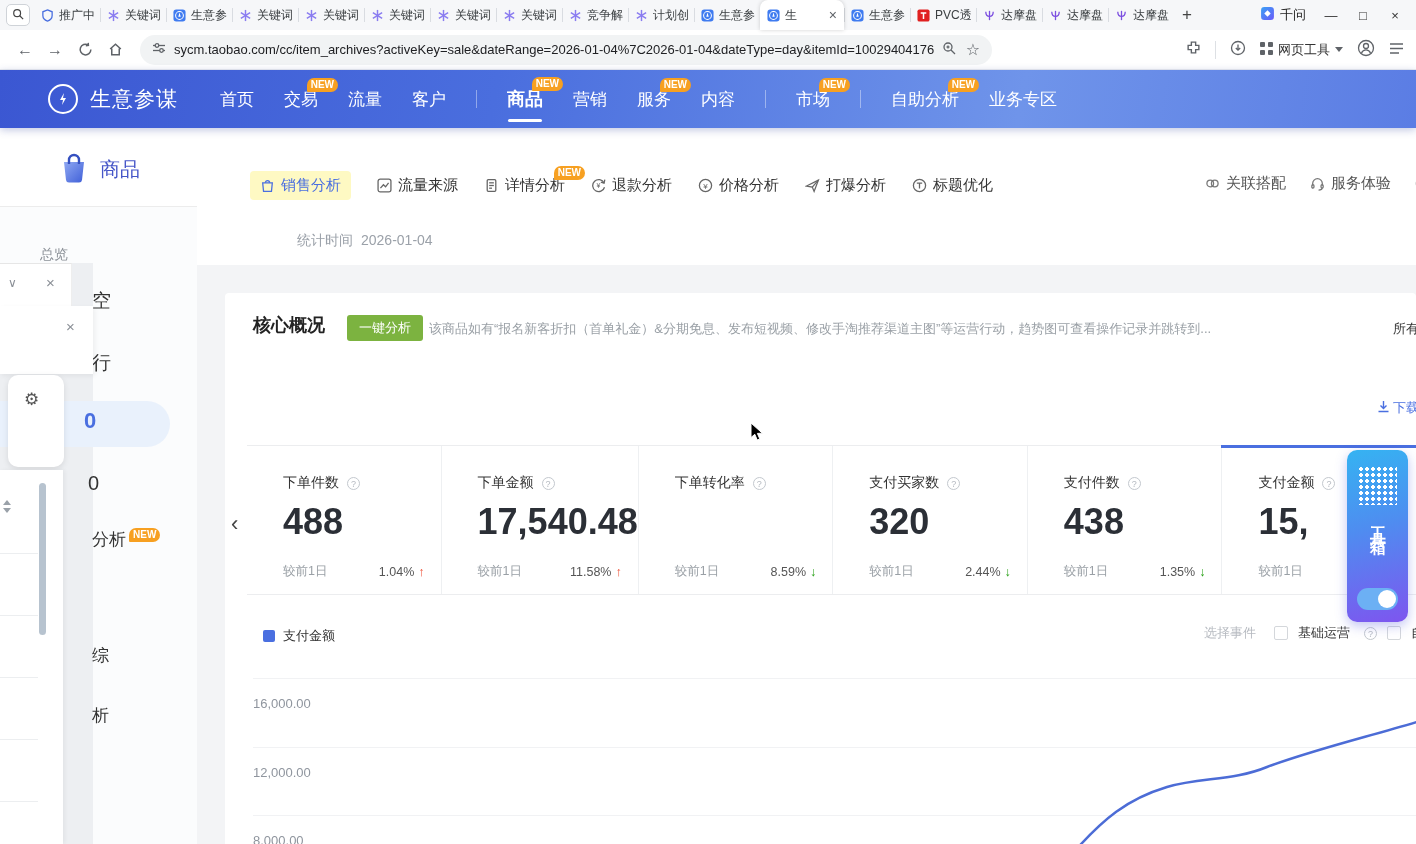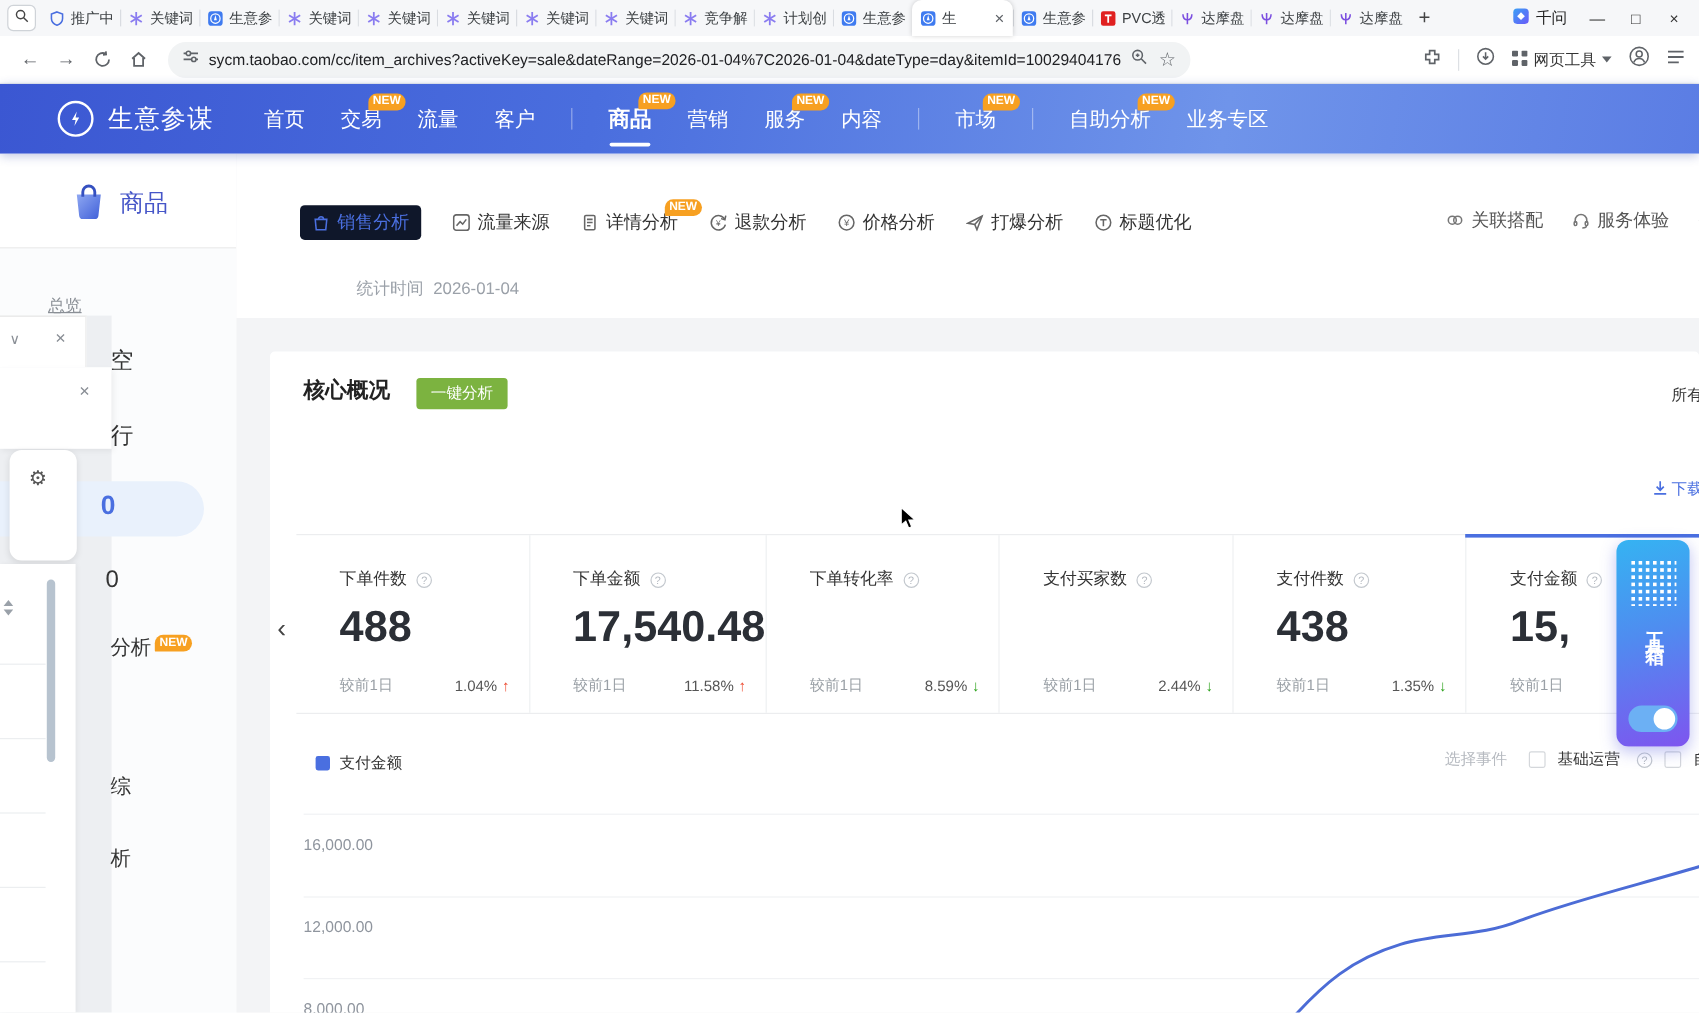--- a/index.html
+++ b/index.html
@@ -57,21 +57,21 @@
   .badge{position:absolute;top:-10px;right:-20px;background:#f7a021;color:#fff;font-size:10px;
     font-weight:bold;padding:1px 4px;border-radius:7px 7px 7px 1px;line-height:1.2;}
 
   
   .sidebar{position:absolute;left:0;top:128px;width:197px;height:716px;background:#fbfcfd;
     overflow:hidden;}
   .sb-head{position:absolute;left:0;top:0;width:100%;height:78px;background:#fff;}
   .sb-bag{position:absolute;left:58px;top:22px;}
   .sb-title{position:absolute;left:100px;top:28px;font-size:20px;color:#4656c8;}
   .sb-divider{position:absolute;left:0;top:78px;width:197px;height:1px;background:#ececec;}
-  .sb-overview{position:absolute;left:40px;top:118px;font-size:14px;color:#8b9097;text-decoration:underline;}
+  .sb-overview{position:absolute;left:40px;top:118px;font-size:14px;color:#8b9097;}
   .sb-underlay{position:absolute;left:0;top:135px;width:93px;bottom:0;background:#edeff2;}
   .sb-hl{position:absolute;left:0;top:273px;width:170px;height:46px;background:#e9f1fc;
     border-radius:0 23px 23px 0;}
   .frag{position:absolute;color:#333;font-size:17px;white-space:nowrap;}
   .f0{left:92px;top:160px;font-size:19px;}
   .f1{left:92px;top:222px;font-size:19px;}
   .f2{left:84px;top:280px;font-size:22px;font-weight:bold;color:#4a6fe0;}
   .f3{left:88px;top:344px;font-size:20px;}
   .f4{left:92px;top:400px;}
   .f5{left:92px;top:516px;}
@@ -98,21 +98,21 @@
   .tri-dn{width:0;height:0;border-left:4px solid transparent;border-right:4px solid transparent;
     border-top:5px solid #9aa1a9;}
 
   
   .main{position:absolute;left:197px;top:128px;width:1219px;height:716px;background:#f3f4f6;}
   .main-topwhite{position:absolute;left:0;top:0;width:100%;height:137px;background:#fff;}
   .subtabs{position:absolute;left:53px;top:40px;display:flex;align-items:center;gap:26px;height:34px;}
   .subtab{display:flex;align-items:center;gap:6px;font-size:15px;color:#333;position:relative;
     white-space:nowrap;}
   .subtab .ic{color:#666;display:inline-flex;}
-  .subtab.active{color:#4a6fe0;background:#0f172a;padding:5px 10px;border-radius:4px;}
+  .subtab.active{color:#4a6fe0;background:#fef9c3;padding:5px 10px;border-radius:4px;}
   .subtab.active .ic{color:#4a6fe0;}
   .subnav-links{position:absolute;right:-14px;top:46px;display:flex;align-items:center;gap:24px;
     font-size:15px;color:#555;}
   .snlink{display:flex;align-items:center;gap:6px;white-space:nowrap;}
   .snlink .ic{color:#777;display:inline-flex;}
   .statline{position:absolute;left:56px;top:104px;font-size:14px;color:#9ba1a9;display:flex;gap:8px;margin-left:44px;}
   .rangectl{position:absolute;right:0;top:94px;display:flex;background:#fff;
     border:1px solid #e4e7ea;border-radius:2px;overflow:hidden;height:38px;}
   .seg{width:57px;text-align:center;line-height:36px;font-size:14px;color:#333;position:relative;}
   .seg + .seg{border-left:1px solid #e4e7ea;}
@@ -662,20 +662,21 @@
       </div>
     </div>
   <div class="statline">
     <span>统计时间</span>
     <span>2026-01-04</span>
   </div>
 
   <div class="card">
     <div class="ov-title">核心概况</div>
     <button class="ov-btn">一键分析</button>
+    <div class="ov-desc">该商品如有“报名新客折扣（首单礼金）&amp;分期免息、发布短视频、修改手淘推荐渠道主图”等运营行动，趋势图可查看操作记录并跳转到...</div>
     <div class="ov-more">所有</div>
     <div class="dl-link">
       <span>
         <svg width="13" height="13" viewBox="0 0 13 13" fill="none" stroke="#4a6fe0" stroke-width="1.4">
             <path d="M6.5 1 V8 M3.5 5.5 L6.5 8.5 L9.5 5.5 M1.5 11.5 H11.5"></path>
           </svg>
       </span>
       <span>下载</span>
     </div>
 
@@ -720,20 +721,21 @@
               <span>8.59%</span>
               <span class="arrow-down">↓</span>
             </span>
           </div>
         </div>
         <div class="mcard">
           <div class="mlabel">
             <span>支付买家数</span>
             <span class="help">?</span>
           </div>
+          <div class="mvalue"><span>320</span></div>
           <div class="mfoot">
             <span>较前1日</span>
             <span class="mchange">
               <span>2.44%</span>
               <span class="arrow-down">↓</span>
             </span>
           </div>
         </div>
         <div class="mcard">
           <div class="mlabel">

